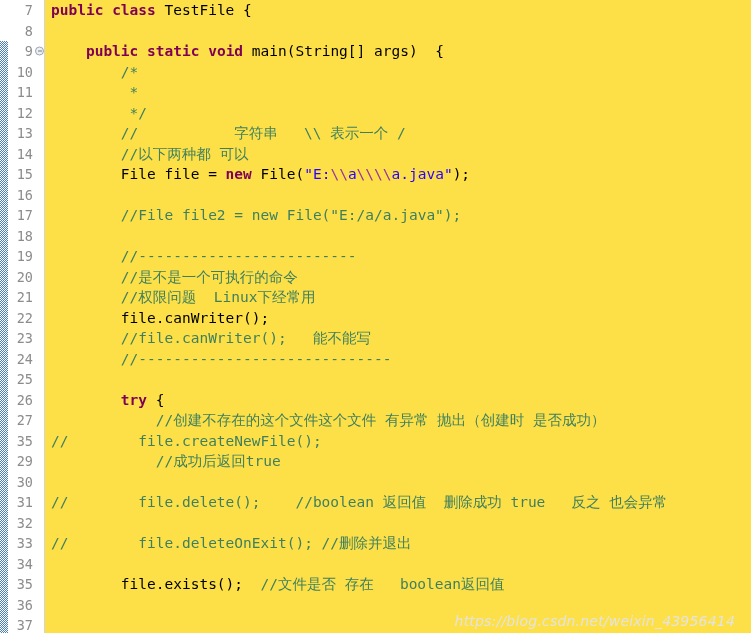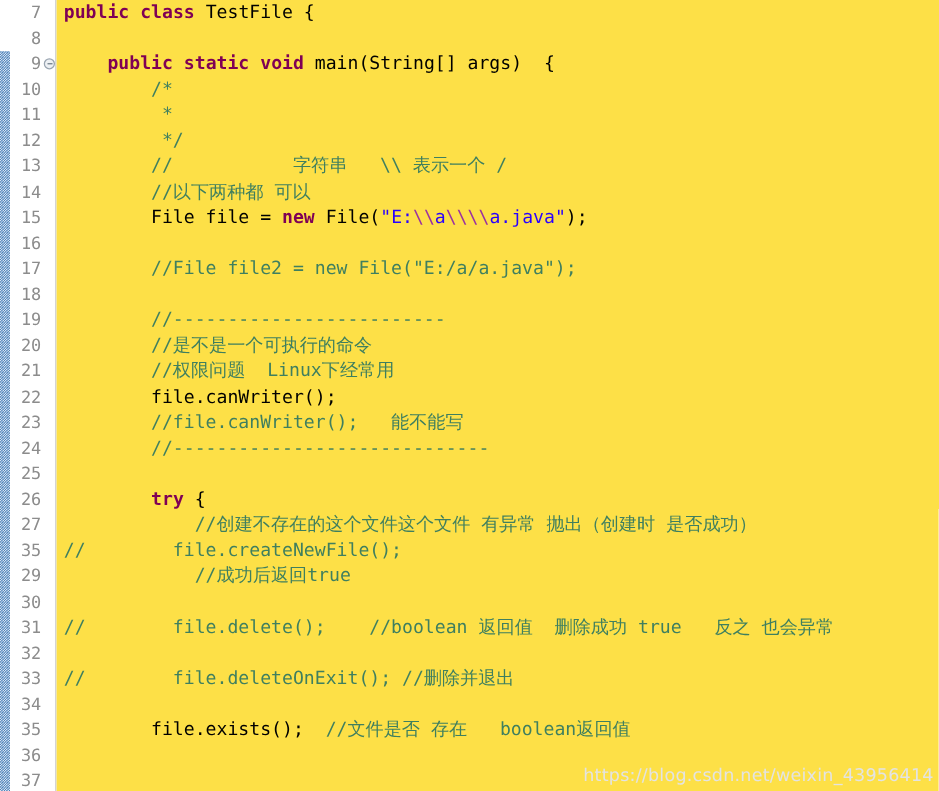--- a/index.html
+++ b/index.html
@@ -112,29 +112,30 @@
   
   .kw      { color: #7f0055; font-weight: bold; }
   .plain   { color: #000000; }
   .cmt     { color: #3f7f5f; }
   .str     { color: #2a00ff; }
   .esc2    { color: #9b30a0; }
 
   
   .watermark {
     position: absolute;
-    right: 4px;
+    right: 16px;
     bottom: 4px;
     font-family: "DejaVu Sans", "Liberation Sans", sans-serif;
     font-size: 14px;
     color: #e3e3e3;
     letter-spacing: 0.2px;
     white-space: nowrap;
     z-index: 5;
     pointer-events: none;
+    font-style: italic;
   }
 </style>
 </head>
 <body>
 
 <div id="editor">
 
   <div class="change-ruler">
     <div class="change-band" style="top: 41px; height: 615px;"></div>
   </div>

